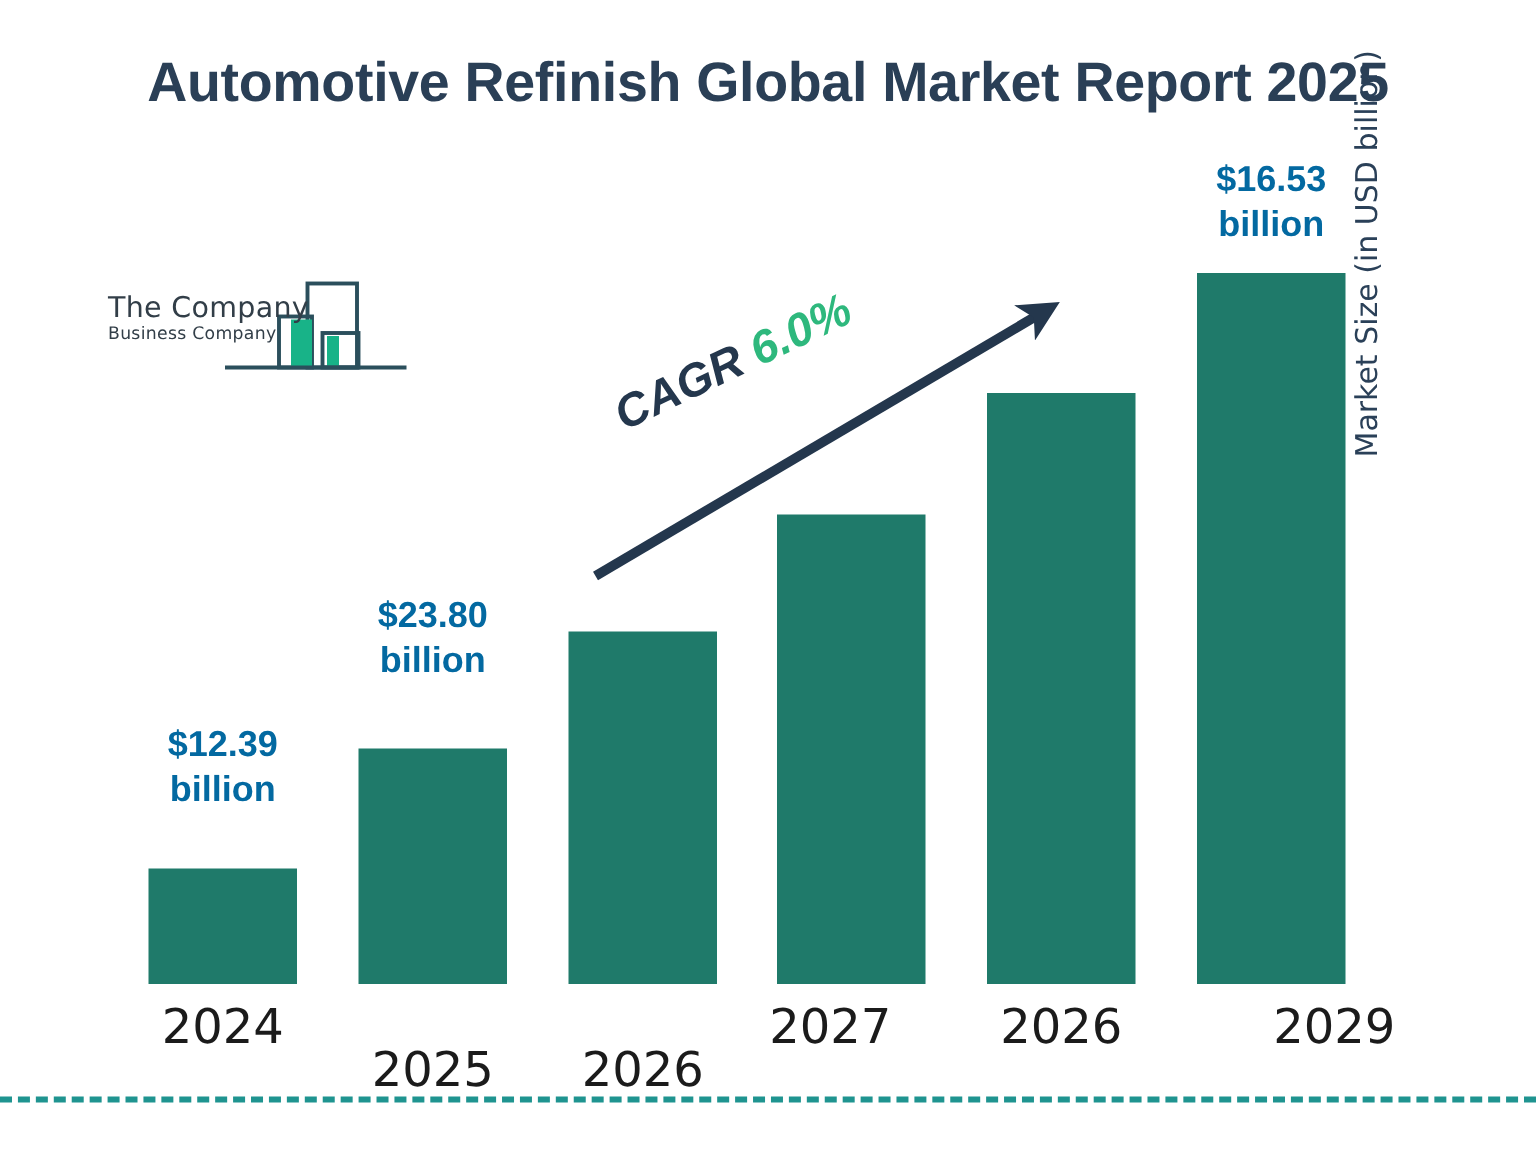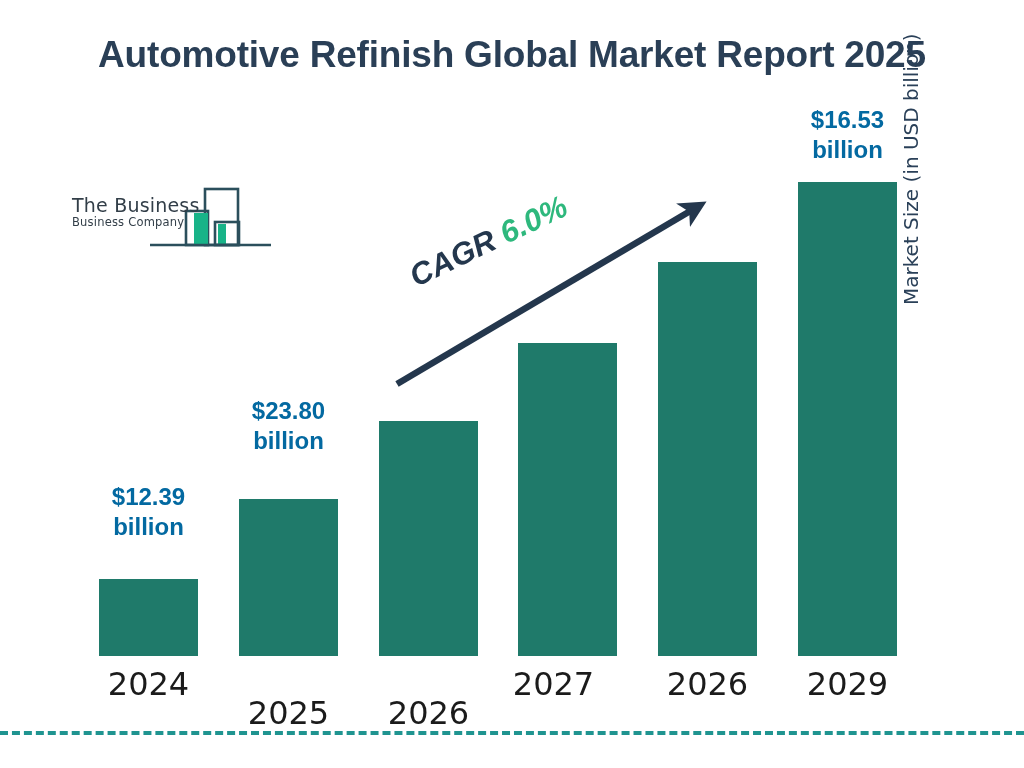--- a/index.html
+++ b/index.html
@@ -155,21 +155,21 @@
 
       <rect x="122" y="27" width="14" height="32" fill="#18b388"></rect>
 
       <rect x="146" y="38" width="8" height="21" fill="#18b388"></rect>
 
       <rect x="143" y="36" width="24" height="23" fill="none" stroke="#2b4f5c" stroke-width="2.6"></rect>
 
       <path d="M78 59 H 199" fill="none" stroke="#2b4f5c" stroke-width="2.6"></path>
     </svg>
     <div class="logo-text-wrap">
-      <div class="logo-line1">The Business</div>
+      <div class="logo-line1">The Company</div>
       <div class="logo-line2">Business Company</div>
     </div>
   </div>
 
   <div id="plot">
 
     <div class="bar" style="left:99px;  top:579px; width:99px; height:77px;"></div>
     <div class="bar" style="left:239px; top:499px; width:99px; height:157px;"></div>
     <div class="bar" style="left:379px; top:421px; width:99px; height:235px;"></div>
     <div class="bar" style="left:518px; top:343px; width:99px; height:313px;"></div>
@@ -181,21 +181,21 @@
     <div class="bar-value" style="left:219px; top:396px; width:139px;">$23.80
 billion</div>
     <div class="bar-value" style="left:778px; top:105px; width:139px;">$16.53
 billion</div>
 
     <div class="tick-label" style="left:99px;  top:665px; width:99px;">2024</div>
     <div class="tick-label" style="left:239px; top:694px; width:99px;text-align:center;">2025</div>
     <div class="tick-label" style="left:379px; top:665px; width:99px;margin-top:29px;">2026</div>
     <div class="tick-label" style="left:504px; top:665px; width:99px;">2027</div>
     <div class="tick-label" style="left:658px; top:665px; width:99px;">2026</div>
-    <div class="tick-label" style="left:798px; top:665px; width:99px;">2029</div>
+    <div class="tick-label" style="left:840px; top:665px; width:99px;">2029</div>
 
     <svg id="cagr-arrow" width="1024" height="768">
       <defs>
         <marker id="arrowhead" markerWidth="4.2" markerHeight="4.2" refX="1.6" refY="2.1" orient="auto">
           <path d="M0,0 L4.2,2.1 L0,4.2 L1.1,2.1 Z" fill="#24374d"></path>
         </marker>
       </defs>
       <line x1="397" y1="384" x2="692" y2="210" stroke="#24374d" stroke-width="6.5" stroke-linecap="butt" marker-end="url(#arrowhead)"></line>
     </svg>
 

